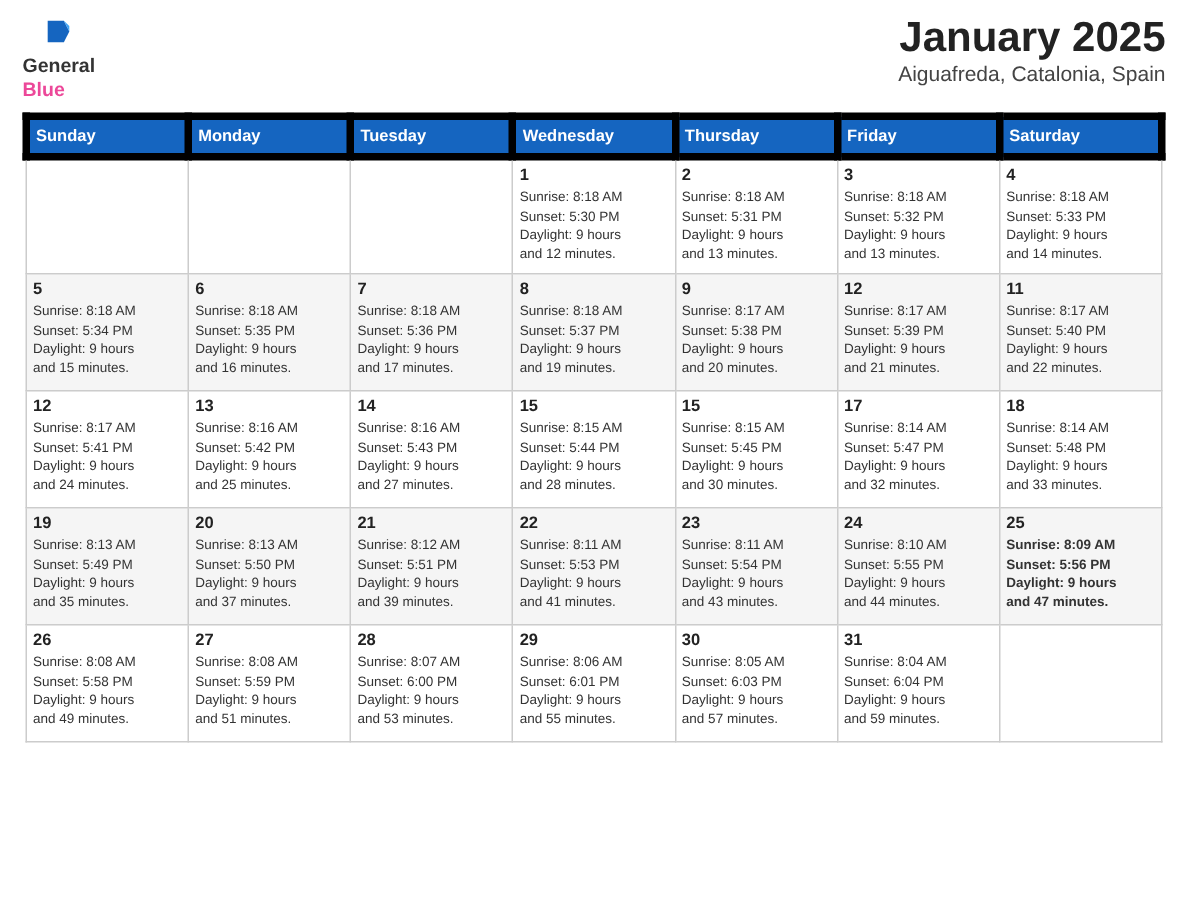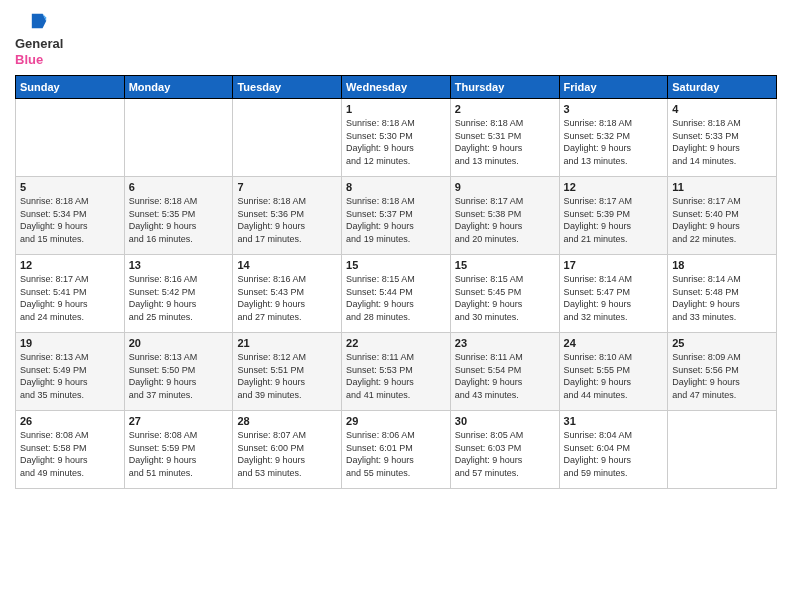--- a/index.html
+++ b/index.html
@@ -56,21 +56,21 @@
       border-collapse: collapse;
       table-layout: fixed;
     }
     thead tr th {
       background-color: #1565C0;
       color: #fff;
       font-size: 11px;
       font-weight: bold;
       padding: 5px 4px;
       text-align: left;
-      border: 1px solid #000000;
+      border: 5px solid #000000;
     }
     tbody tr td {
       border: 1px solid #ccc;
       vertical-align: top;
       padding: 4px 4px;
       font-size: 9.5px;
       color: #222;
       background: #fff;
       height: 78px;
     }
@@ -98,20 +98,24 @@
   <div class="header">
     <div class="logo">
       <svg class="logo-icon" viewBox="0 0 20 24" xmlns="http://www.w3.org/2000/svg">
         <polygon points="2,4 14,4 18,12 14,20 2,20" fill="#1565C0"></polygon>
         <polygon points="14,4 18,8 18,12" fill="#42A5F5"></polygon>
       </svg>
       <div class="logo-text">
         <span class="logo-general">General</span><br>
         <span class="logo-blue">Blue</span>
       </div>
+    </div>
+    <div class="title-block">
+      <h1>January 2025</h1>
+      <h2>Aiguafreda, Catalonia, Spain</h2>
     </div>
   </div>
 
   <table>
     <thead>
       <tr>
         <th>Sunday</th>
         <th>Monday</th>
         <th>Tuesday</th>
         <th>Wednesday</th>
@@ -294,21 +298,21 @@
           </td>
           <td>
             <div class="day-number">24</div>
             <div class="day-info" style="white-space: pre-line;">Sunrise: 8:10 AM
 Sunset: 5:55 PM
 Daylight: 9 hours
 and 44 minutes.</div>
           </td>
           <td>
             <div class="day-number">25</div>
-            <div class="day-info" style="white-space: pre-line;">Sunrise: 8:09 AM
+            <div class="day-info" style="white-space: pre-line; font-weight: bold;">Sunrise: 8:09 AM
 Sunset: 5:56 PM
 Daylight: 9 hours
 and 47 minutes.</div>
           </td>
         </tr>
         <tr>
           <td>
             <div class="day-number">26</div>
             <div class="day-info" style="white-space: pre-line;">Sunrise: 8:08 AM
 Sunset: 5:58 PM

